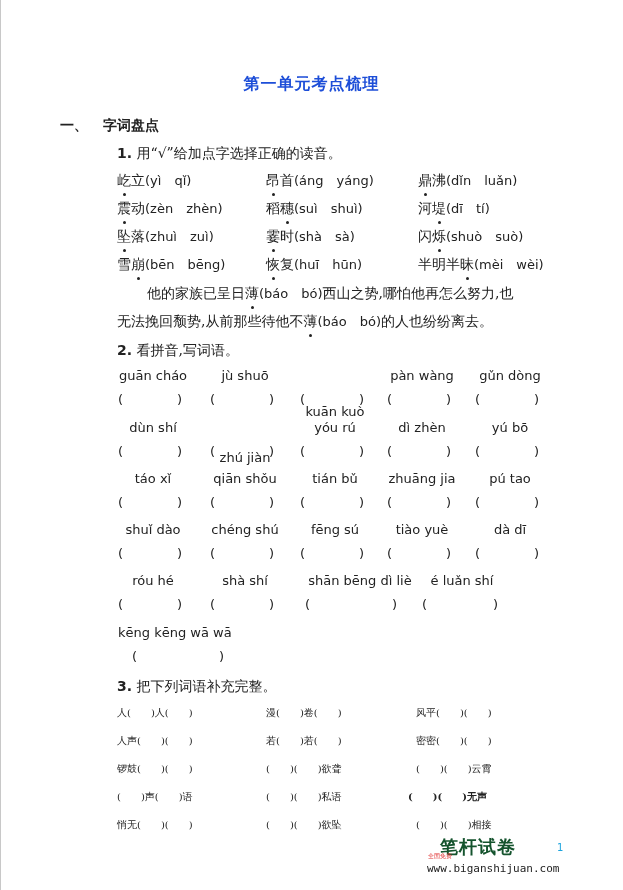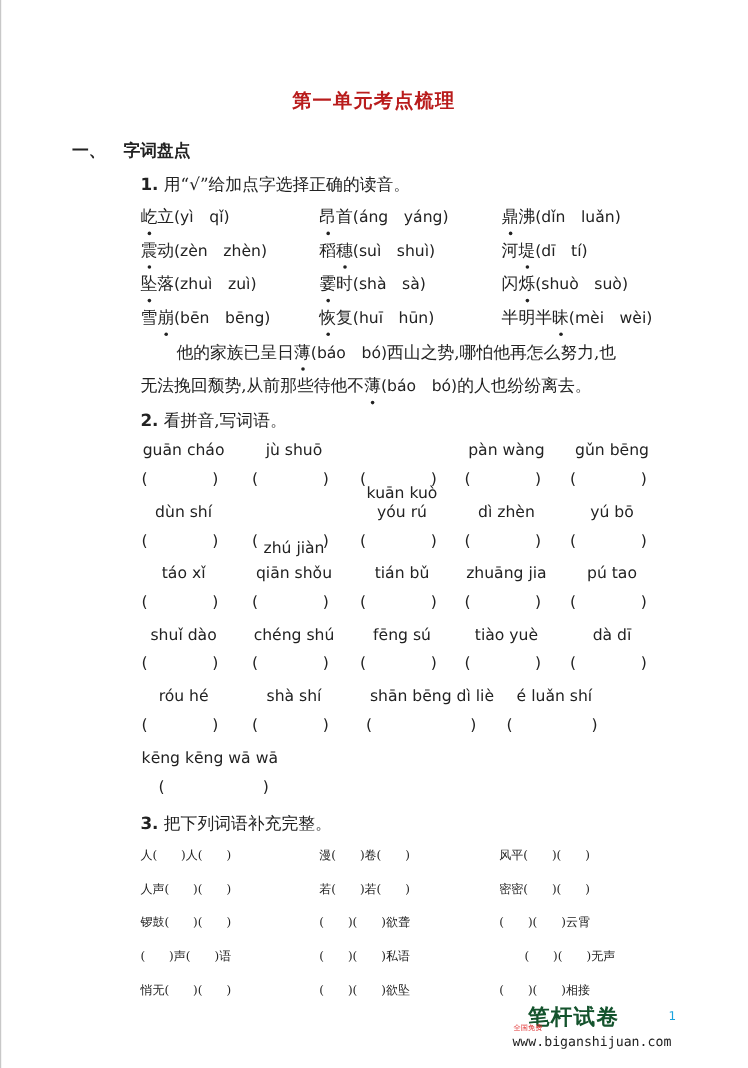--- a/index.html
+++ b/index.html
@@ -3,21 +3,21 @@
 <meta charset="utf-8">
 <style>
   html, body { margin: 0; padding: 0; }
   body {
     width: 623px; height: 890px; background: #ffffff; position: relative; overflow: hidden;
     font-family: "DejaVu Serif", "Liberation Serif", serif; color: #222;
   }
   .left-edge { position: absolute; left: 0; top: 0; width: 1px; height: 890px; background: #c8c8c8; }
   .title {
     position: absolute; left: 0; width: 623px; top: 74px; text-align: center;
-    font-size: 16px; font-weight: bold; color: #b91c1c; letter-spacing: 1px;
+    font-size: 16px; font-weight: bold; color: #1d4ed8; letter-spacing: 1px;
   }
   .abs { position: absolute; white-space: nowrap; }
   .sec-head { font-size: 14px; font-weight: bold; }
   .q { font-size: 14px; }
   .q b { font-family: "DejaVu Sans", "Liberation Sans", sans-serif; font-weight: bold; }
   .py { font-family: "DejaVu Sans", "Liberation Sans", sans-serif; font-size: 13px; }
   .cn { font-size: 14px; }
   .dot { position: relative; display: inline-block; }
   .dot::after {
     content: ""; position: absolute; left: 50%; bottom: -6px; width: 3px; height: 3px;
@@ -90,21 +90,21 @@
     <div class="pinyin-cell" style="left: 290px; width: 90px; top: 368px; margin-top: 36px;">kuān kuò</div>
     <div class="blank" style="left: 300px; width: 64px; top: 392px;">
       <span>(</span>
       <span>)</span>
     </div>
     <div class="pinyin-cell" style="left: 377px; width: 90px; top: 368px;">pàn wàng</div>
     <div class="blank" style="left: 387px; width: 64px; top: 392px;">
       <span>(</span>
       <span>)</span>
     </div>
-    <div class="pinyin-cell" style="left: 465px; width: 90px; top: 368px;">gǔn bēng</div>
+    <div class="pinyin-cell" style="left: 465px; width: 90px; top: 368px;">gǔn dòng</div>
     <div class="blank" style="left: 475px; width: 64px; top: 392px;">
       <span>(</span>
       <span>)</span>
     </div>
     <div class="pinyin-cell" style="left: 108px; width: 90px; top: 420px;">dùn shí</div>
     <div class="blank" style="left: 118px; width: 64px; top: 444px;">
       <span>(</span>
       <span>)</span>
     </div>
     <div class="pinyin-cell" style="left: 200px; width: 90px; top: 420px; margin-top: 30px;">zhú jiàn</div>
@@ -213,21 +213,21 @@
     <div class="fill" style="left: 266px; top: 706px;">漫(　　)卷(　　)</div>
     <div class="fill" style="left: 416px; top: 706px;">风平(　　)(　　)</div>
     <div class="fill" style="left: 117px; top: 734px;">人声(　　)(　　)</div>
     <div class="fill" style="left: 266px; top: 734px;">若(　　)若(　　)</div>
     <div class="fill" style="left: 416px; top: 734px;">密密(　　)(　　)</div>
     <div class="fill" style="left: 117px; top: 762px;">锣鼓(　　)(　　)</div>
     <div class="fill" style="left: 266px; top: 762px;">(　　)(　　)欲聋</div>
     <div class="fill" style="left: 416px; top: 762px; text-align: center;">(　　)(　　)云霄</div>
     <div class="fill" style="left: 117px; top: 790px;">(　　)声(　　)语</div>
     <div class="fill" style="left: 266px; top: 790px;">(　　)(　　)私语</div>
-    <div class="fill" style="left: 437px; top: 790px;">(　　)(　　)无声</div>
+    <div class="fill" style="left: 408px; top: 790px; font-weight: bold;">(　　)(　　)无声</div>
     <div class="fill" style="left: 117px; top: 818px;">悄无(　　)(　　)</div>
     <div class="fill" style="left: 266px; top: 818px;">(　　)(　　)欲坠</div>
     <div class="fill" style="left: 416px; top: 818px;">(　　)(　　)相接</div>
   </div>
 
 <div class="logo-cn">笔杆试卷</div>
 <div class="logo-tag">全国免费</div>
 <div class="logo-url">www.biganshijuan.com</div>
 <div class="page-num">1</div>
 

